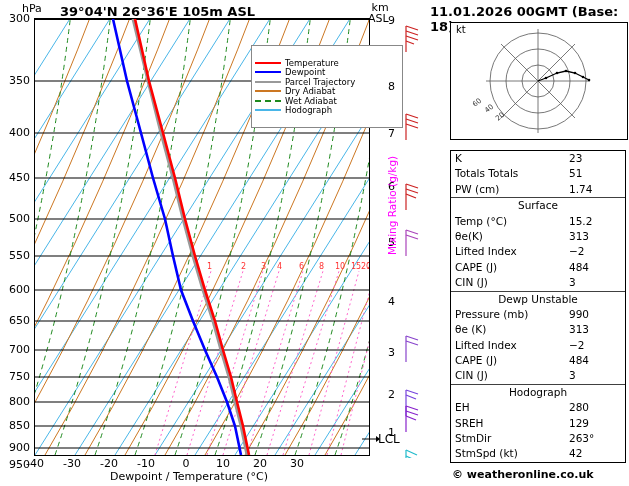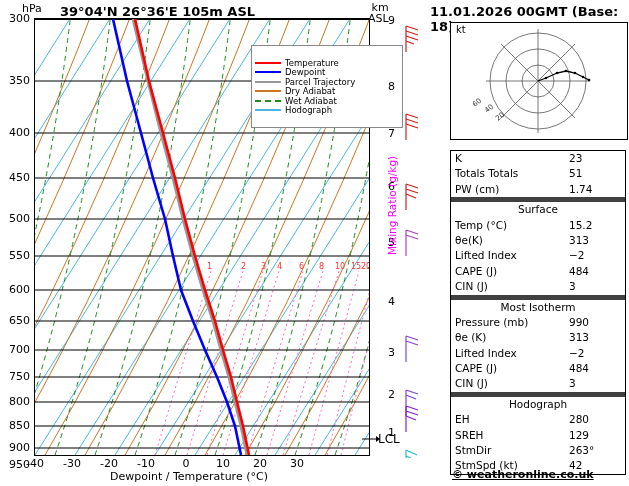--- a/index.html
+++ b/index.html
@@ -29,22 +29,22 @@
   #lcl{left:378px;top:432px;font-size:12px;}
   
   #hodo{left:450px;top:22px;width:176px;height:116px;border:1px solid #000;background:#fff;}
   #kt{left:456px;top:24px;font-size:10px;}
   
   #tables{left:450px;top:150px;width:176px;border:1px solid #000;background:#fff;
           font-size:10.5px;box-sizing:border-box;}
   .trow{display:flex;justify-content:space-between;padding:0 4px;height:15.4px;line-height:15.4px;}
   .trow span:first-child{white-space:nowrap;}
   .trow span:last-child{text-align:left;width:52px;}
-  .sect{text-align:center;height:15.4px;line-height:15.4px;border-top:5px solid #404040;}
-  #credit{left:452px;top:468px;font-size:11px;font-weight:bold;text-decoration:underline;}
+  .sect{text-align:center;height:15.4px;line-height:15.4px;border-top:1px solid #404040;}
+  #credit{left:452px;top:468px;font-size:11px;font-weight:bold;}
 </style>
 </head>
 <body>
 
 <div class="abs" id="hpa-label">hPa</div>
 <div class="abs" id="station">39°04'N 26°36'E 105m ASL</div>
 <div class="abs" id="km-label">
   <div>km</div>
   <div>ASL</div>
 </div>
@@ -335,21 +335,21 @@
   </div>
   <div class="trow">
     <span>CAPE (J)</span>
     <span>484</span>
   </div>
   <div class="trow">
     <span>CIN (J)</span>
     <span>3</span>
   </div>
 
-  <div class="sect">Most Isotherm</div>
+  <div class="sect">Dewp Unstable</div>
   <div class="trow">
     <span>Pressure (mb)</span>
     <span>990</span>
   </div>
   <div class="trow">
     <span>θe (K)</span>
     <span>313</span>
   </div>
   <div class="trow">
     <span>Lifted Index</span>

